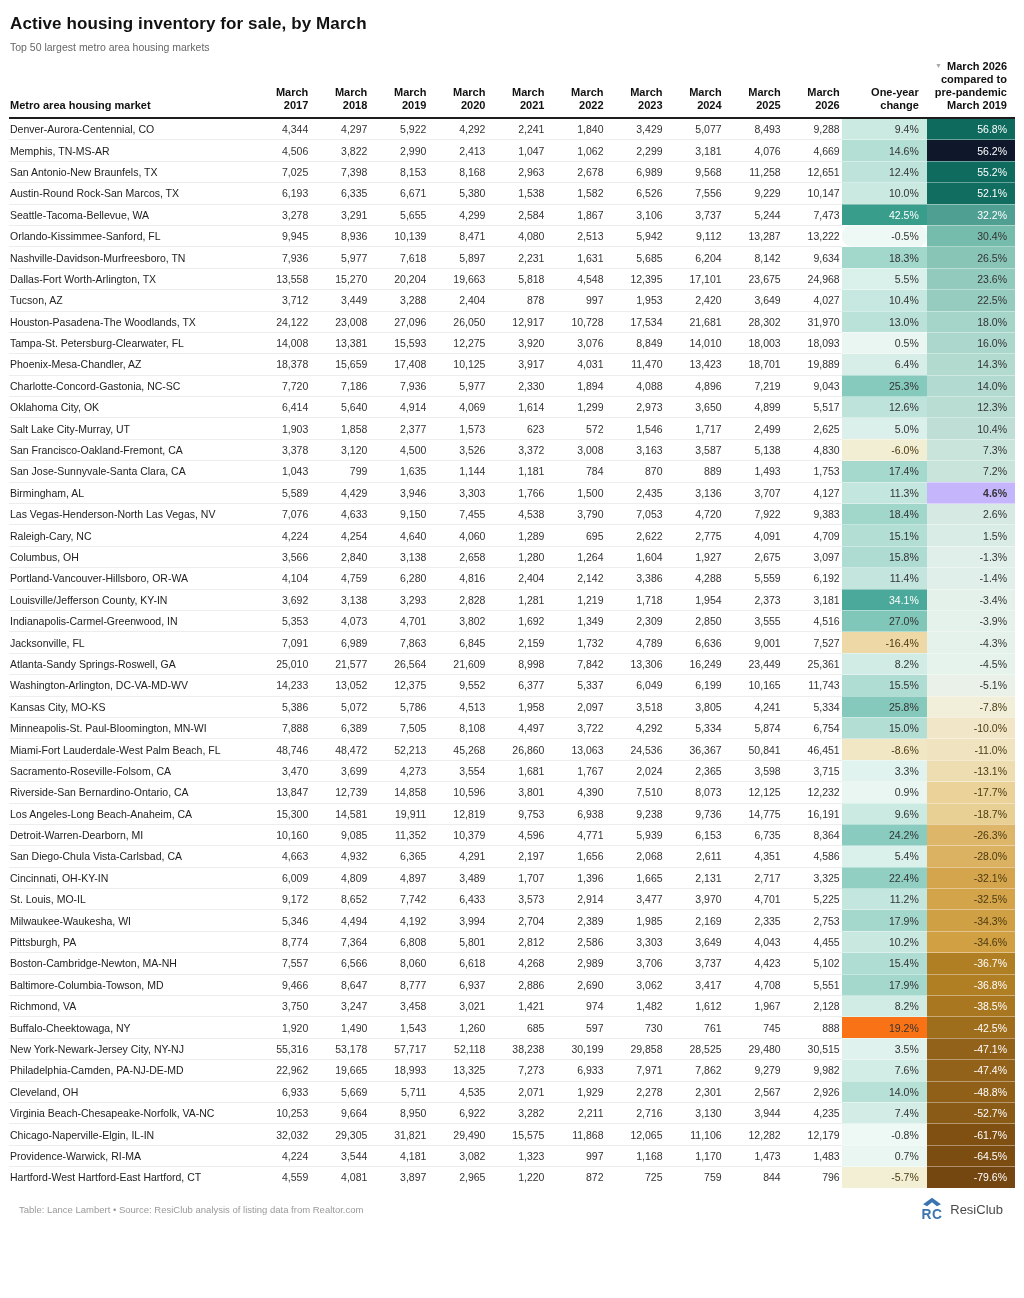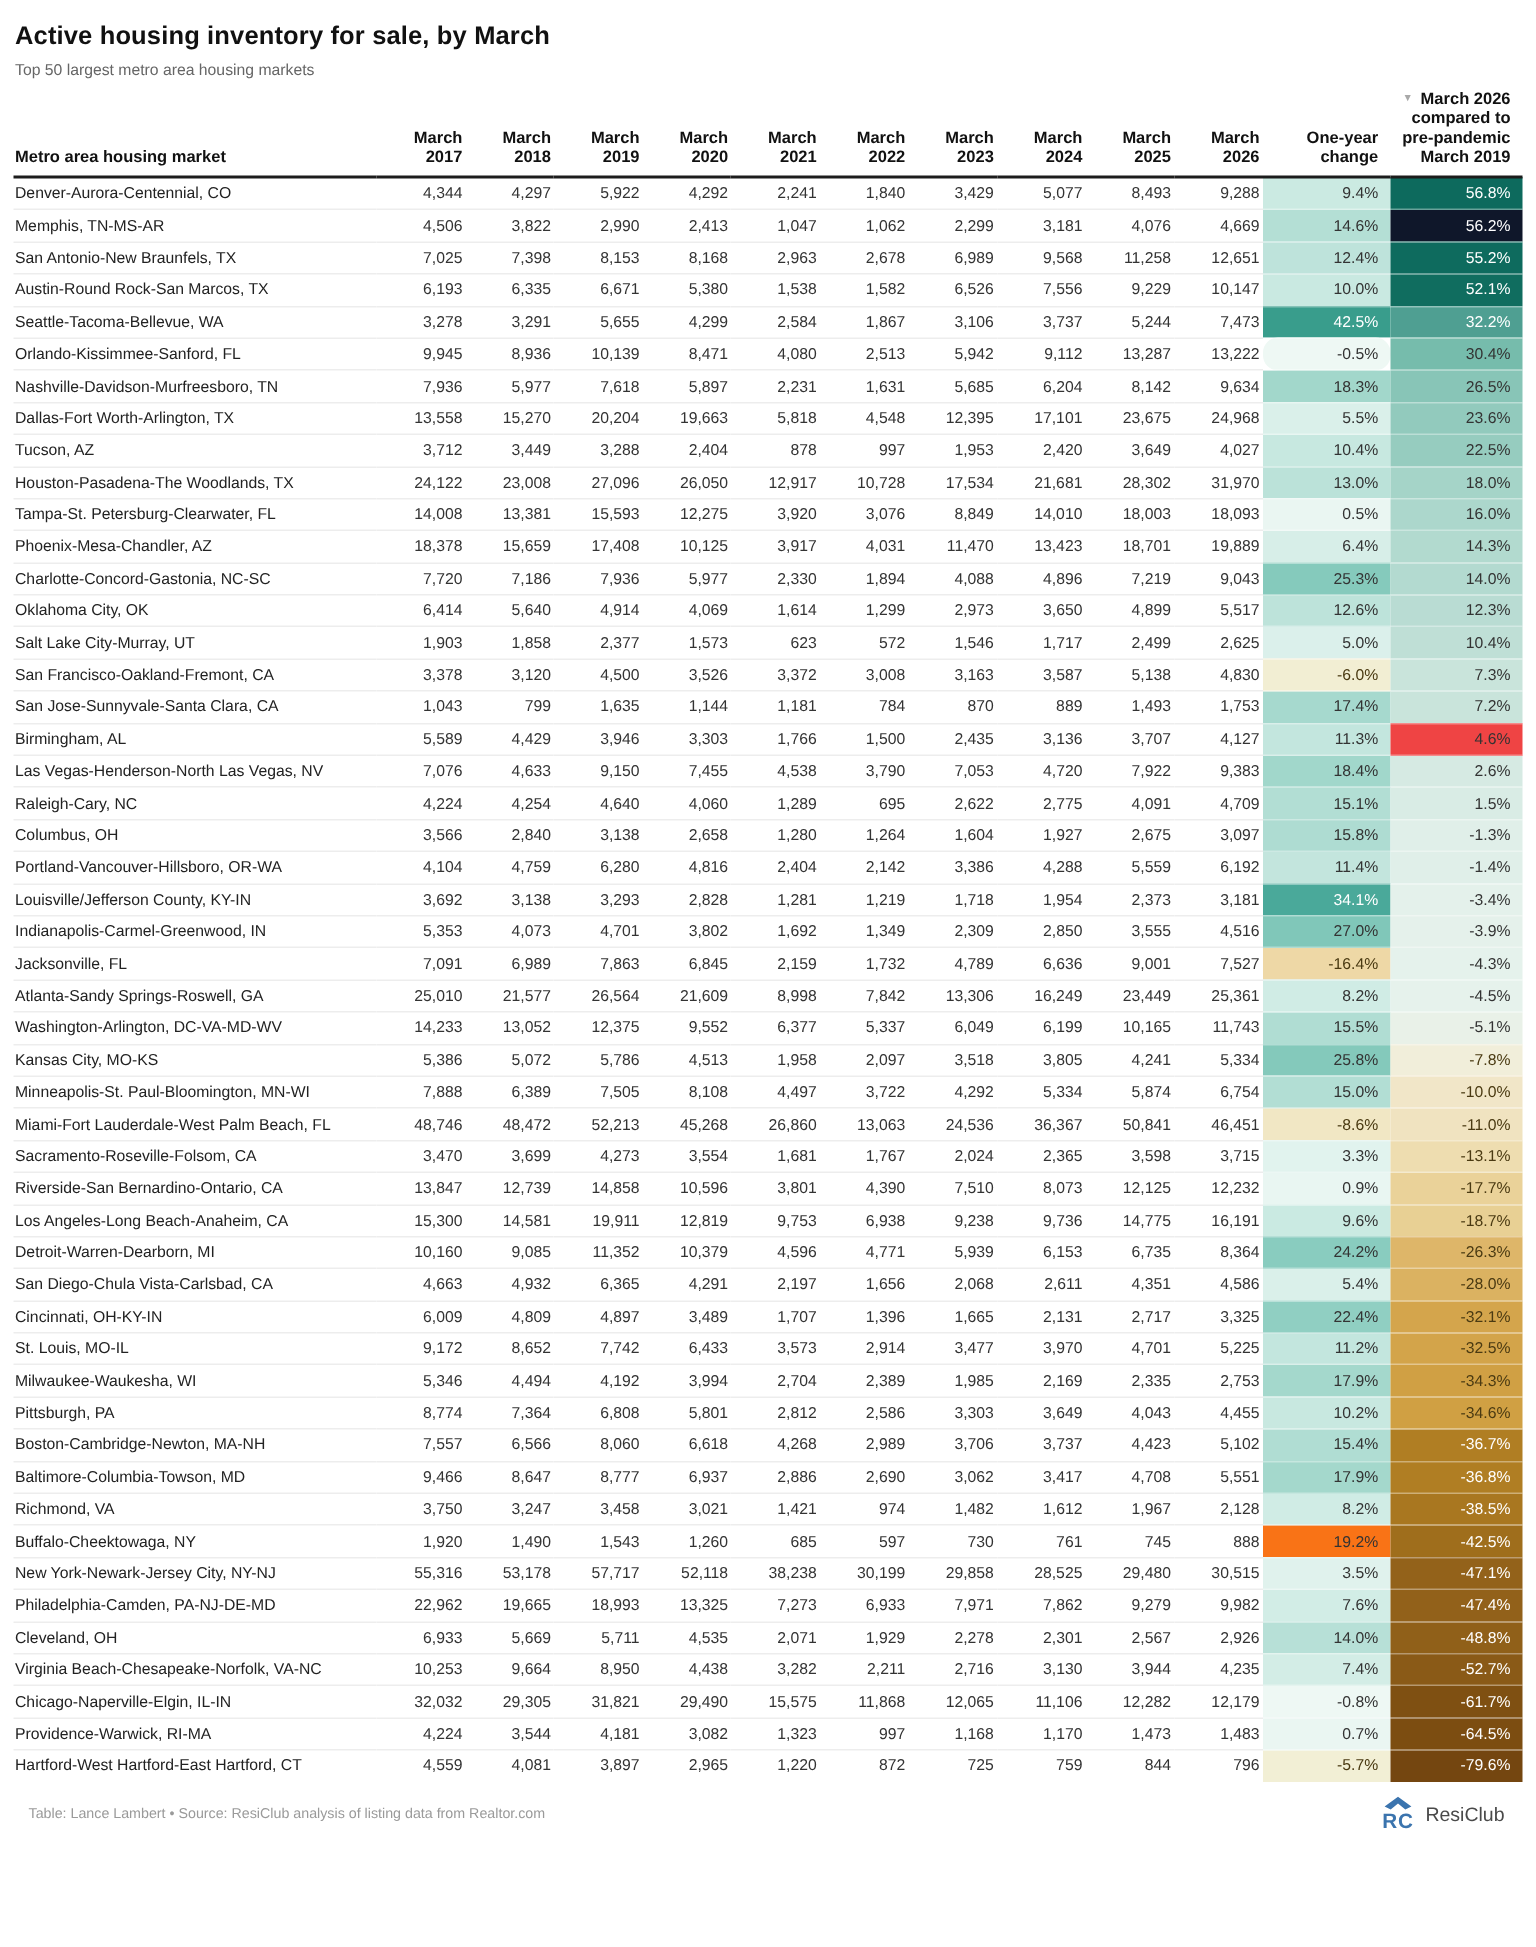--- a/index.html
+++ b/index.html
@@ -331,21 +331,21 @@
           <td class="num">4,429</td>
           <td class="num">3,946</td>
           <td class="num">3,303</td>
           <td class="num">1,766</td>
           <td class="num">1,500</td>
           <td class="num">2,435</td>
           <td class="num">3,136</td>
           <td class="num">3,707</td>
           <td class="num">4,127</td>
           <td class="change" style="background: rgb(195, 230, 222); color: rgb(51, 51, 51);">11.3%</td>
-          <td class="vs" style="background: #ef4444; color: rgb(51, 51, 51);">4.6%</td>
+          <td class="vs" style="background: #c4b5fd; color: rgb(51, 51, 51); font-weight: bold;">4.6%</td>
         </tr>
         <tr>
           <td class="metro">Las Vegas-Henderson-North Las Vegas, NV</td>
           <td class="num">7,076</td>
           <td class="num">4,633</td>
           <td class="num">9,150</td>
           <td class="num">7,455</td>
           <td class="num">4,538</td>
           <td class="num">3,790</td>
           <td class="num">7,053</td>
@@ -758,21 +758,21 @@
           <td class="num">2,567</td>
           <td class="num">2,926</td>
           <td class="change" style="background: rgb(183, 224, 215); color: rgb(51, 51, 51);">14.0%</td>
           <td class="vs" style="background: rgb(144, 96, 25); color: rgb(255, 255, 255);">-48.8%</td>
         </tr>
         <tr>
           <td class="metro">Virginia Beach-Chesapeake-Norfolk, VA-NC</td>
           <td class="num">10,253</td>
           <td class="num">9,664</td>
           <td class="num">8,950</td>
-          <td class="num">4,438</td>
+          <td class="num">6,922</td>
           <td class="num">3,282</td>
           <td class="num">2,211</td>
           <td class="num">2,716</td>
           <td class="num">3,130</td>
           <td class="num">3,944</td>
           <td class="num">4,235</td>
           <td class="change" style="background: rgb(211, 237, 230); color: rgb(51, 51, 51);">7.4%</td>
           <td class="vs" style="background: rgb(138, 90, 23); color: rgb(255, 255, 255);">-52.7%</td>
         </tr>
         <tr>

